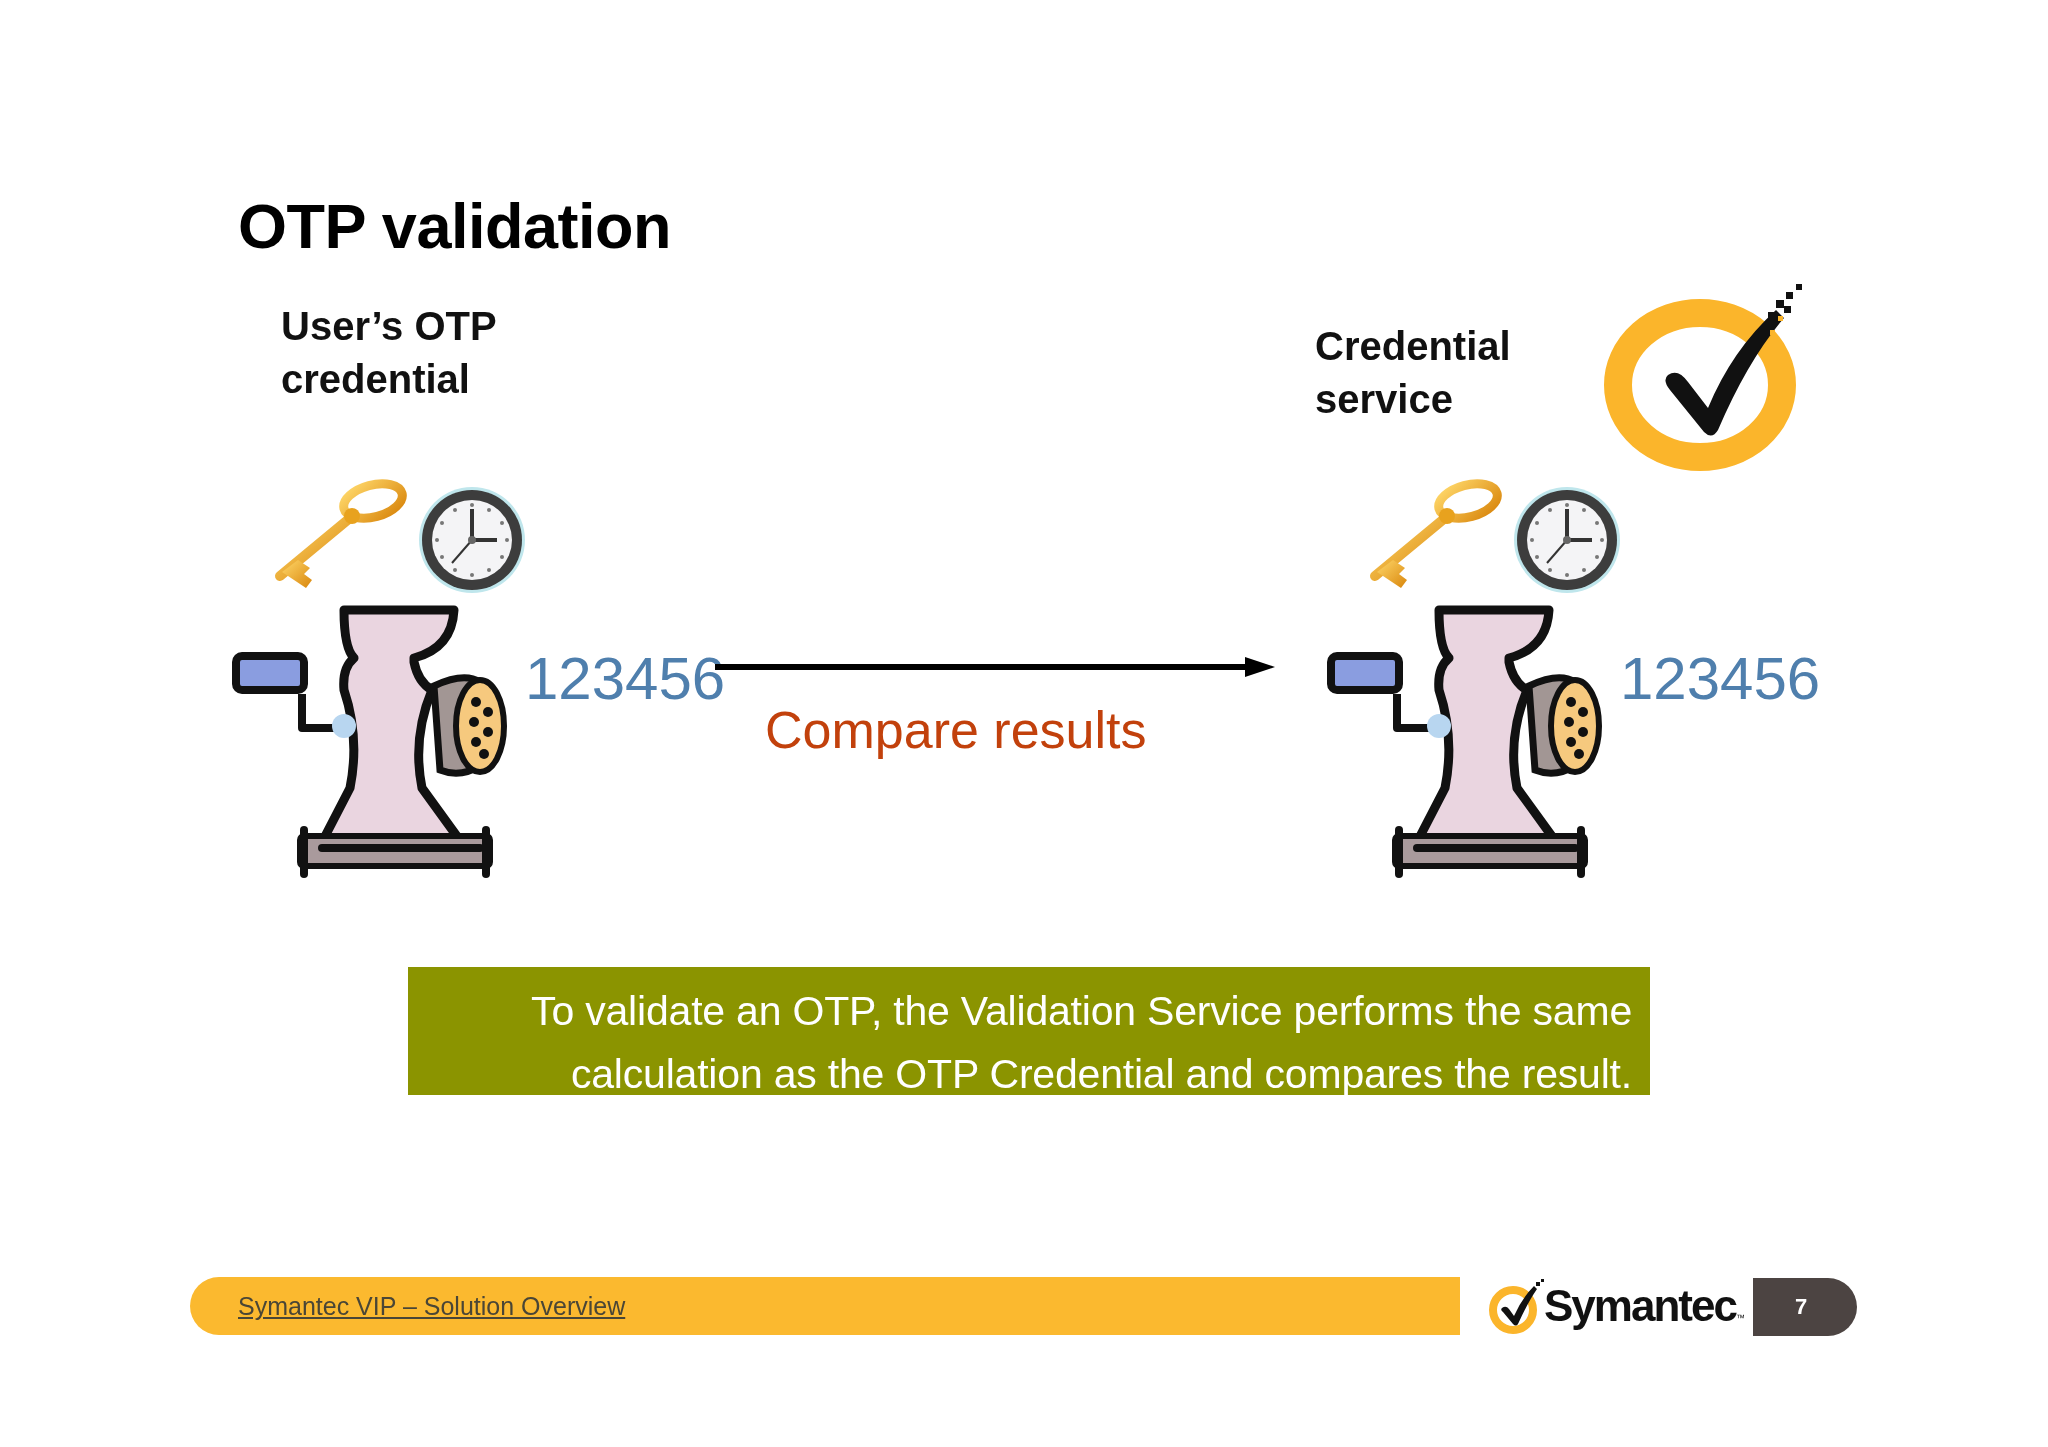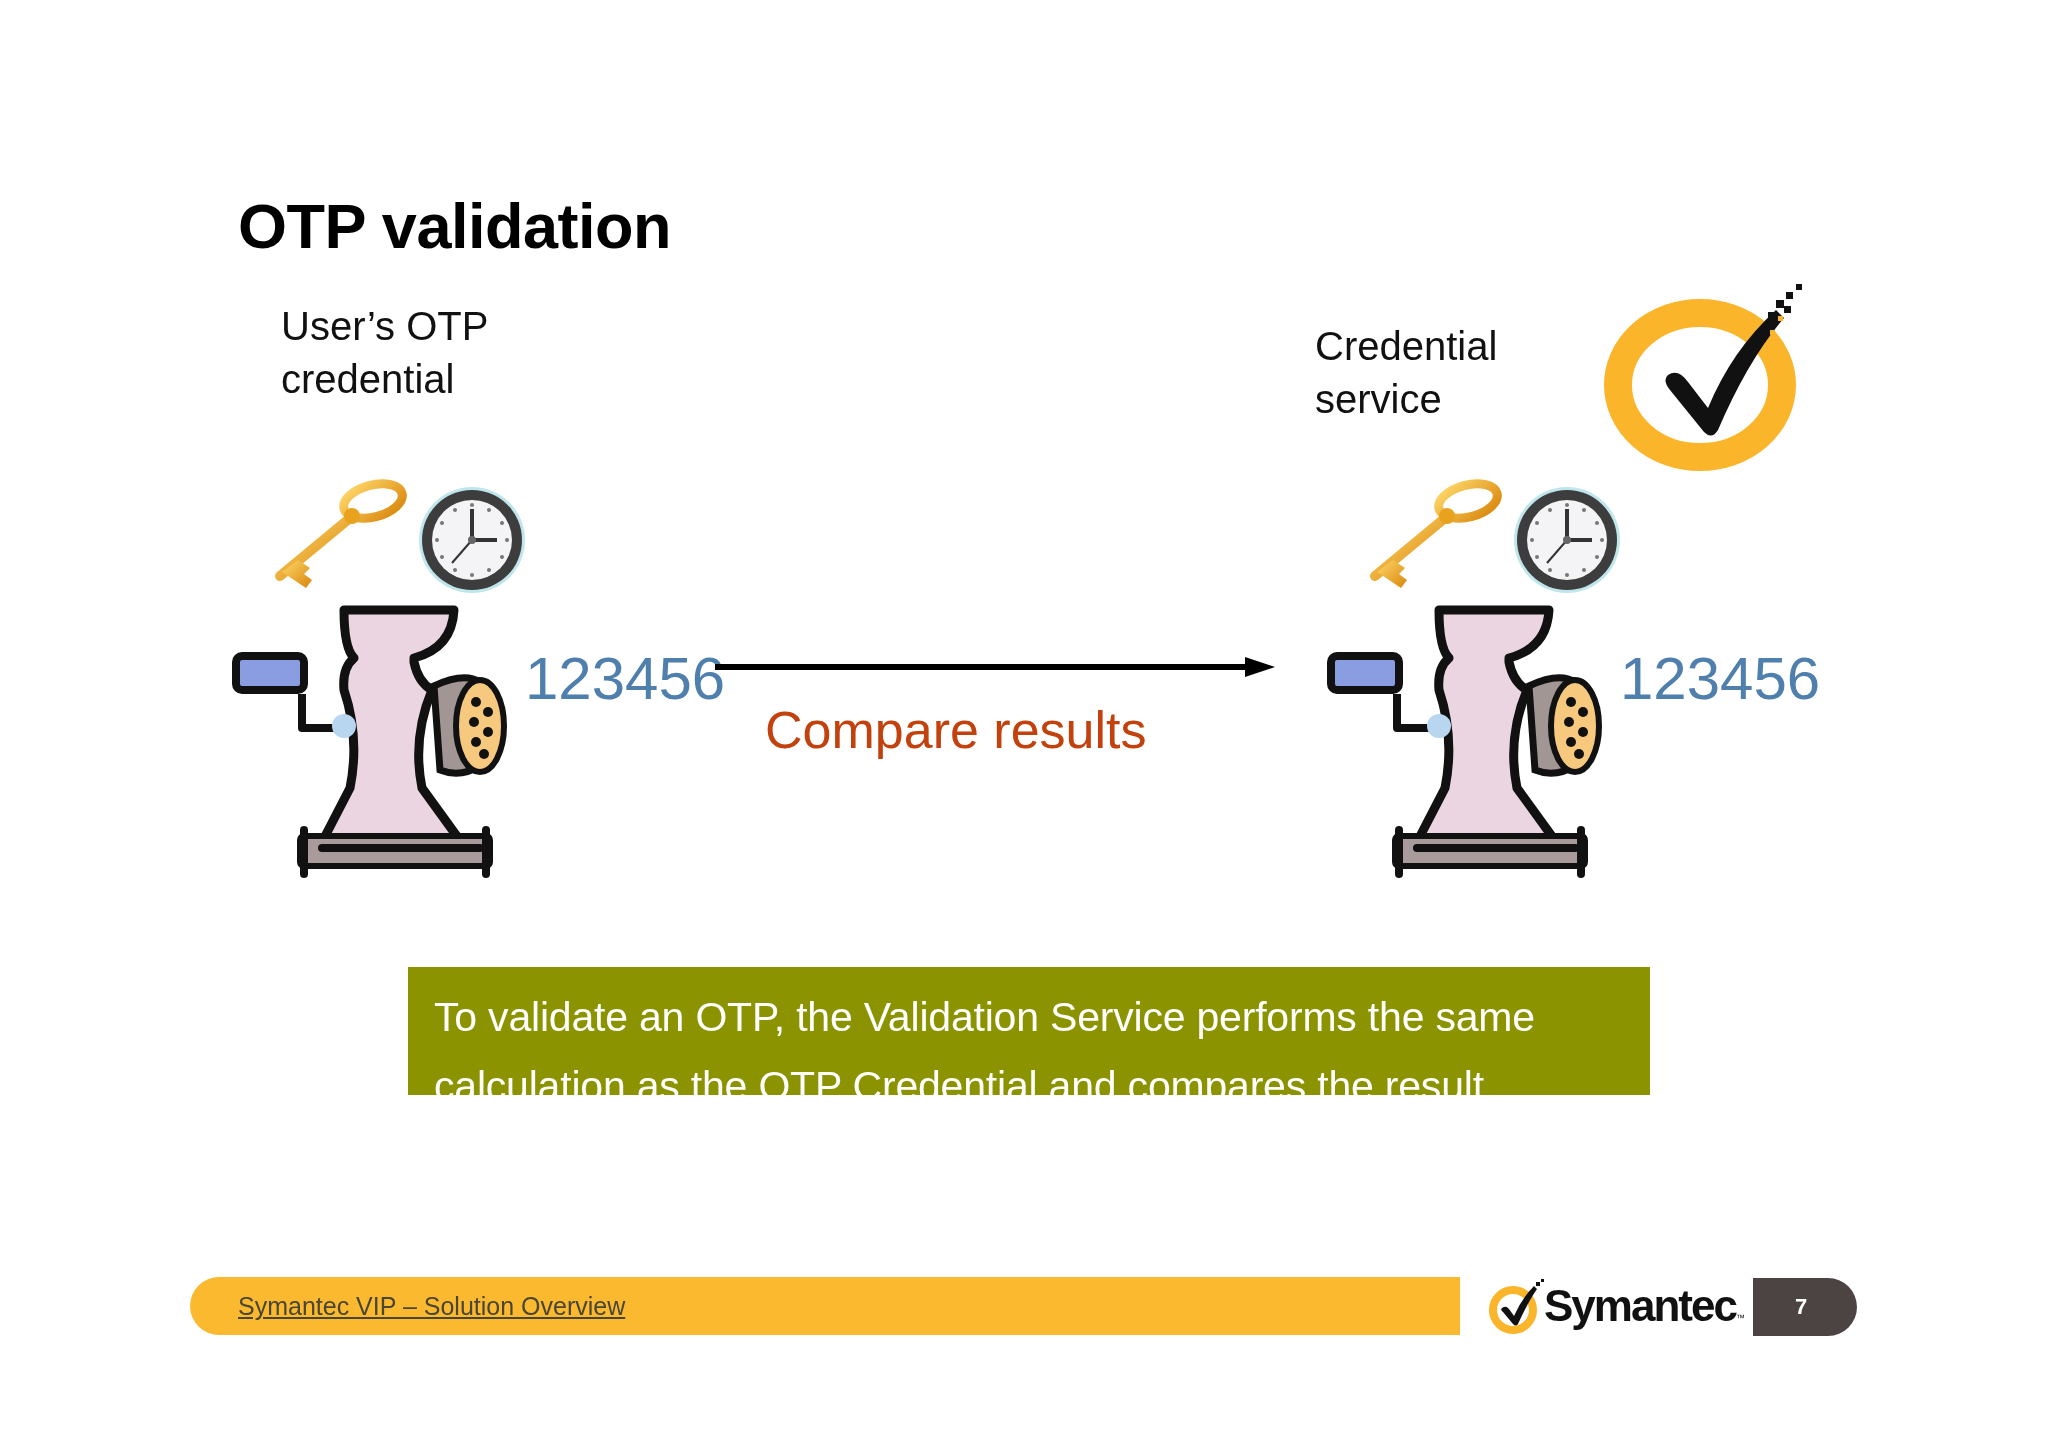--- a/index.html
+++ b/index.html
@@ -1,28 +1,28 @@
 <!DOCTYPE html>
 <html><head>
 <meta charset="utf-8">
 <style>
   html, body { margin:0; padding:0; background:#ffffff; }
   body { width:2048px; height:1447px; position:relative; overflow:hidden; font-family:"Liberation Sans", "DejaVu Sans", sans-serif; color:#000; }
   .abs { position:absolute; }
   .title { left:238px; top:188px; font-size:63px; font-weight:bold; letter-spacing:-0.5px; line-height:76px; white-space:nowrap; }
-  .label { font-size:40px; line-height:53px; white-space:pre-line; color:#111; }
+  .label { font-size:40px; line-height:53px; white-space:pre-line; color:#111;font-weight:bold; }
   .lbl-user { left:281px; top:300px; }
   .lbl-service { left:1315px; top:320px; }
   .otp { font-size:60px; font-weight:normal; color:#4f7fad; letter-spacing:0px; line-height:52px; }
   .otp-left { left:525px; top:653px; }
   .otp-right { left:1620px; top:653px; }
   .arrow { left:715px; top:657px; width:560px; height:20px; }
   .compare { left:765px; top:702px; font-size:52px; line-height:56px; color:#c2410c; white-space:nowrap; }
   .callout { left:408px; top:967px; width:1242px; height:128px; background:#8b9400; box-sizing:border-box; padding:10px 12px 0 14px; }
-  .callout p { margin:12px; color:#ffffff; font-size:41px; line-height:57px; letter-spacing:-0.2px; }
+  .callout p { margin:6px; color:#ffffff; font-size:41px; line-height:57px; letter-spacing:-0.2px;text-align:right; }
   .footer-bar { left:190px; top:1277px; width:1270px; height:58px; background:#fbb92f; border-radius:29px 0 0 29px; }
   .footer-text { left:238px; top:1290px; font-size:25px; line-height:32px; color:#4a4636; white-space:nowrap;text-decoration:underline; }
   .footer-logo { left:1488px; top:1274px; width:240px; height:64px; }
   .footer-logo-text { position:absolute; left:56px; top:6px; font-size:44px; font-weight:bold; letter-spacing:-2px; color:#111; line-height:52px; }
   .tm { font-size:9px; font-weight:normal; letter-spacing:0; vertical-align:baseline; }
   .page-box { left:1753px; top:1278px; width:104px; height:58px; background:#4c4442; border-radius:0 29px 29px 0; color:#fff; font-weight:bold; font-size:22px; display:flex; align-items:center; justify-content:center; box-sizing:border-box; padding-right:8px; }
 </style>
 </head>
 <body>
 

